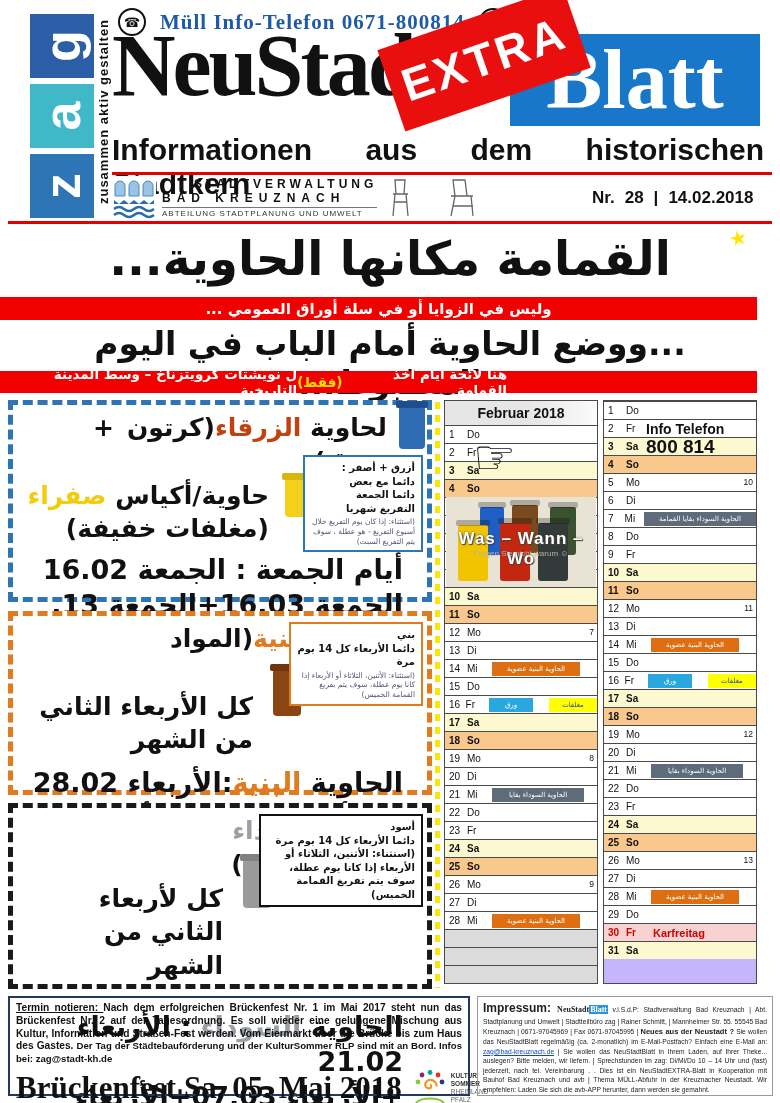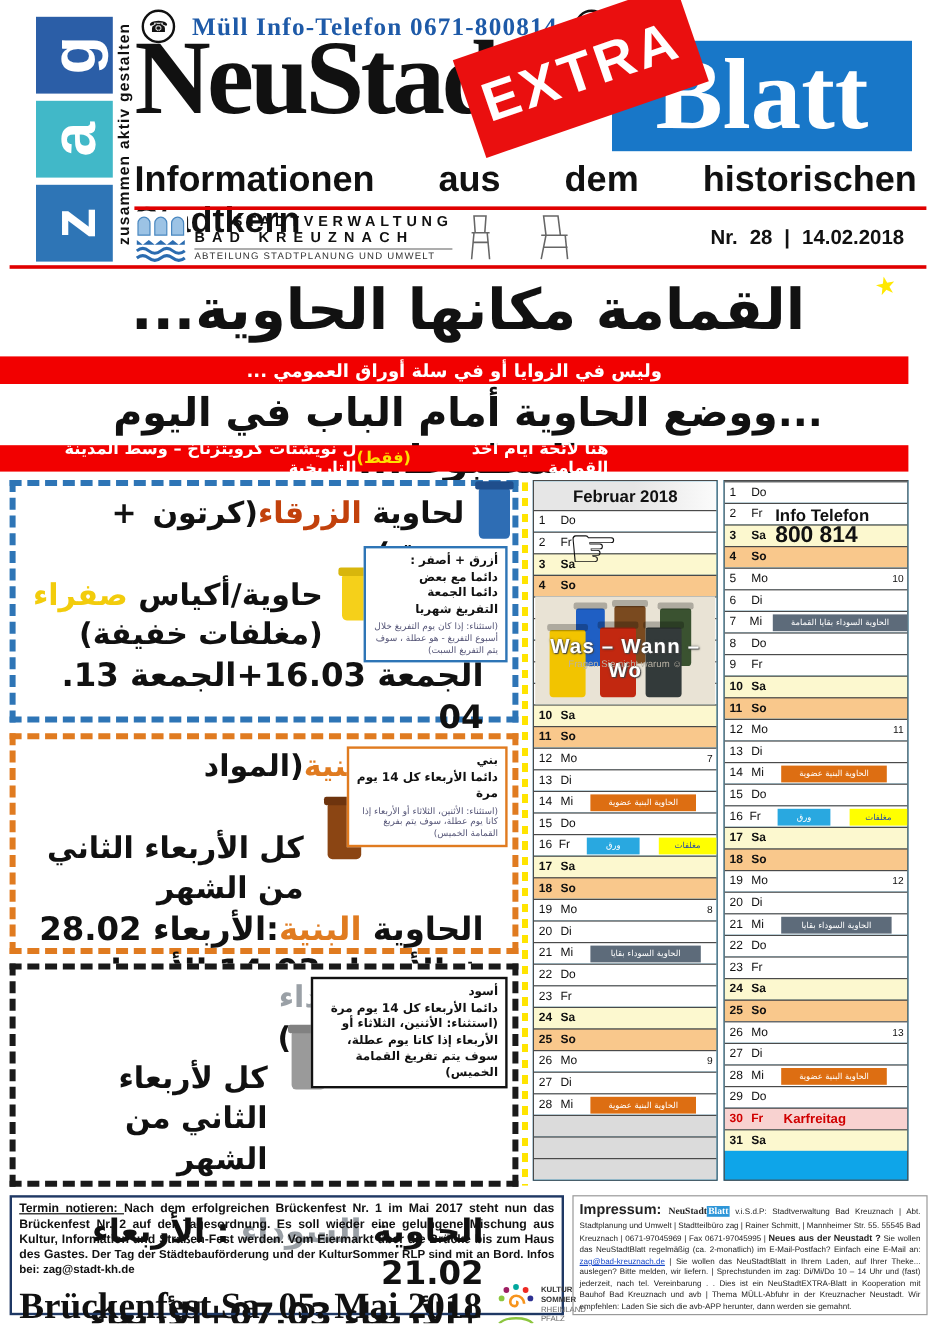--- a/index.html
+++ b/index.html
@@ -76,21 +76,21 @@
   .bin-yellow i{width:26px;height:38px;background:#f5d01a;} .bin-yellow b{background:#d8b60c;}
   .bin-brown{position:absolute;right:126px;top:54px;}
   .bin-brown i{width:28px;height:46px;background:#8b4513;} .bin-brown b{background:#6e340e;}
   .bin-gray{position:absolute;right:156px;top:52px;}
   .bin-gray i{width:28px;height:48px;background:#9a9a9a;} .bin-gray b{background:#818181;}
 
   
   .yellow-dash{position:absolute;left:435px;top:402px;width:5px;height:586px;
     background:repeating-linear-gradient(180deg,#ffe400 0 7px,transparent 7px 13px);}
   .calendar{position:absolute;left:444px;top:400px;display:flex;gap:5px;}
-  .month{width:152px;border:1px solid #4a4a4a;position:relative;background:#0ea5e9;}
+  .month{width:152px;border:1px solid #4a4a4a;position:relative;background:#c4b5fd;}
   .month-title{height:24px;display:flex;align-items:center;justify-content:center;font-size:14px;font-weight:bold;
                background:linear-gradient(90deg,#e6e6e6 55%,#fbfbfb);}
   .cal-row{height:18px;box-sizing:border-box;border-top:1px solid #4a4a4a;display:flex;align-items:center;
            position:relative;background:#fff;font-size:10px;}
   .cal-row.sa{background:#fcf8cf;font-weight:bold;}
   .cal-row.so{background:#f9c88c;font-weight:bold;}
   .cal-row.holiday{background:#f8d2d0;}
   .cal-row.holiday .dnum,.cal-row.holiday .dwd{color:#d00000;font-weight:bold;}
   .cal-row.pad{background:#dbdbdb;}
   .dnum{width:16px;margin-left:4px;}
@@ -229,38 +229,39 @@
         <i></i>
       </span>
     <div class="wline l1-flex" style="padding-right:30px;padding-left:70px;">
       <span><span>لحاوية </span><span class="c-blue">الزرقاء</span><span>(كرتون ,ورق)</span></span>
       <span>+</span>
     </div>
     <div class="wline" style="padding-right:148px;">
       <span>حاوية/أكياس </span><span class="c-yellow">صفراء</span>
     </div>
     <div class="wline" style="padding-right:148px;">(مغلفات خفيفة)</div>
+    <div class="wdates" style="margin-top:6px;padding-right:14px;">أيام الجمعة : الجمعة 16.02</div>
     <div class="wdates" style="padding-right:14px;">الجمعة 16.03+الجمعة 13. 04</div>
   </div>
 
   <div class="wbox box-brown">
     <div class="notebox nb-brown">
       <span class="nb-b">بني</span>
       <span class="nb-b">دائما الأربعاء كل 14 يوم مرة</span>
       <span class="nb-s">(استثناء: الأثنين، الثلاثاء أو الأربعاء إذا كانا يوم عطلة، سوف يتم بفريغ القمامة الخميس)</span>
     </div>
     <span class="bin bin-brown">
         <b></b>
         <i></i>
       </span>
     <div class="wline" style="padding-right:6px;padding-left:130px;">
       <span>الحاوية </span><span class="c-orange">البنية</span><span>(المواد العضوية)</span>
     </div>
     <div class="wline" style="padding-right:164px;">كل الأربعاء الثاني من الشهر</div>
-    <div class="wdates" style="padding-right:14px;">
+    <div class="wdates" style="margin-top:8px;padding-right:14px;">
       <span>الحاوية </span><span class="c-orange">البنية</span><span>:الأربعاء 28.02</span>
     </div>
     <div class="wdates" style="padding-right:14px;">+ الأربعاء 14.03 الأربعاء 28.03</div>
   </div>
 
   <div class="wbox box-black">
     <div class="notebox nb-black">
       <span class="nb-b">أسود</span>
       <span class="nb-b">دائما الأربعاء كل 14 يوم مرة</span>
       <span class="nb-b" style="font-weight:bold;">(استثناء: الأثنين، الثلاثاء أو الأربعاء إذا كاتا يوم عطلة، سوف يتم تفريغ القمامة الخميس)</span>

